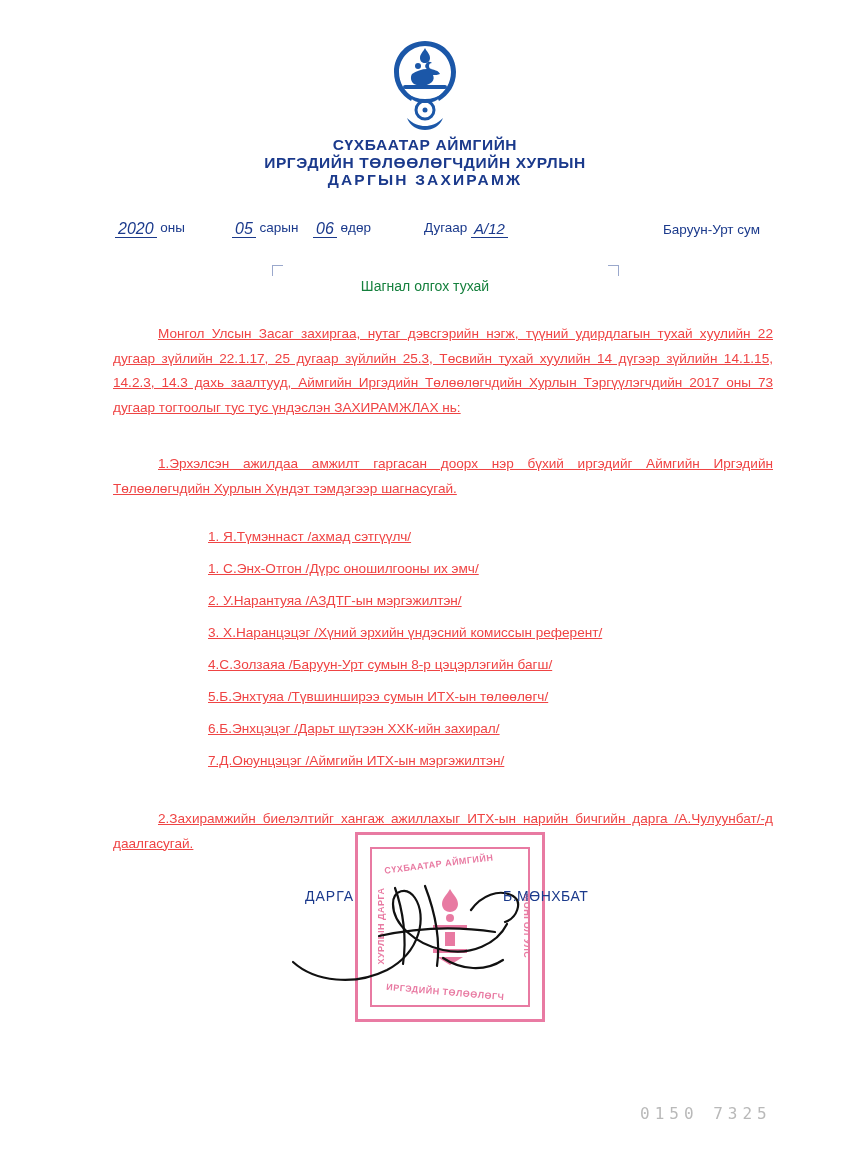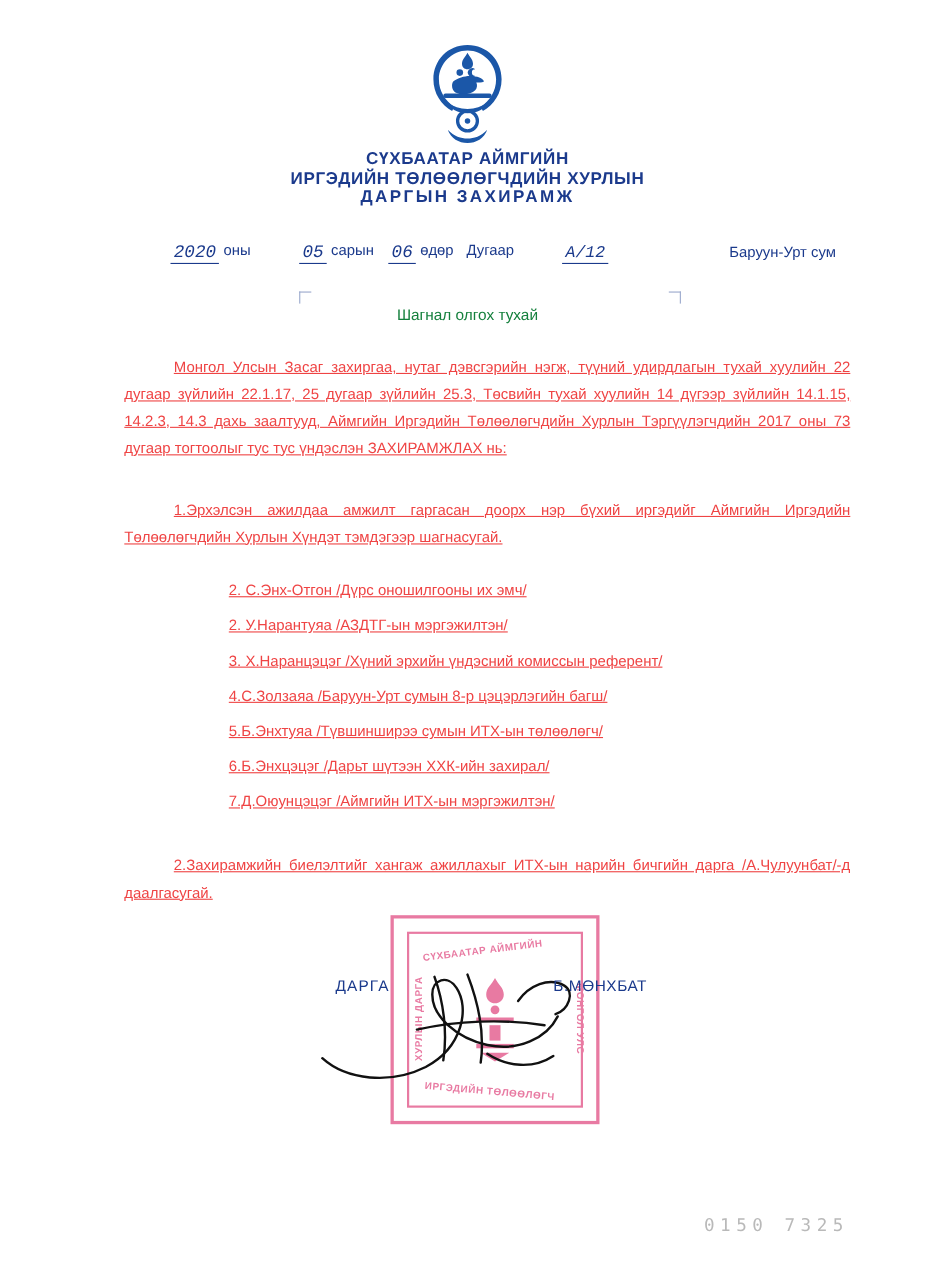--- a/index.html
+++ b/index.html
@@ -57,29 +57,28 @@
     position: absolute;
     top: 218px;
     left: 0;
     width: 850px;
     height: 24px;
     font-size: 13.5px;
     color: #1b3a8c;
   }
   .dateline .seg { position: absolute; white-space: nowrap; }
   .hand {
-    font-family: Liberation Mono, monospace;
+    font-family: Liberation Sans, sans-serif;
     font-style: italic;
     font-size: 16px;
     color: #1b3a8c;
     border-bottom: 1px solid #1b3a8c;
     padding: 0 3px 1px 3px;
     display: inline-block;
     line-height: 15px;
-    margin-left: 40px;
   }
   .hand.small { font-size: 15px; }
   .seg-year  { left: 115px; top: 2px; }
   .seg-month { left: 232px; top: 2px; }
   .seg-day   { left: 313px; top: 2px; }
   .seg-num   { left: 424px; top: 2px; }
   .seg-place { left: 663px; top: 4px; }
   .lbl { font-size: 13.5px; vertical-align: 2px; }
 
   
@@ -259,21 +258,22 @@
 
   <span class="tick l"></span>
   <span class="tick r"></span>
 
   <div class="subject">Шагнал олгох  тухай</div>
 
   <div class="body">
     <p class="para p1">Монгол Улсын Засаг захиргаа, нутаг дэвсгэрийн нэгж, түүний удирдлагын тухай хуулийн 22 дугаар зүйлийн 22.1.17, 25 дугаар зүйлийн 25.3, Төсвийн тухай хуулийн 14 дүгээр зүйлийн 14.1.15, 14.2.3, 14.3 дахь заалтууд, Аймгийн Иргэдийн Төлөөлөгчдийн Хурлын Тэргүүлэгчдийн 2017 оны 73 дугаар тогтоолыг тус тус үндэслэн ЗАХИРАМЖЛАХ нь:</p>
     <p class="para p2">1.Эрхэлсэн ажилдаа амжилт гаргасан доорх нэр бүхий иргэдийг Аймгийн Иргэдийн Төлөөлөгчдийн Хурлын Хүндэт тэмдэгээр шагнасугай.</p>
     <ul class="list">
-      <li>2. С.Энх-Отгон /Дүрс оношилгооны их эмч/</li>
+      <li>1. Я.Түмэннаст  /ахмад сэтгүүлч/</li>
+      <li>1. С.Энх-Отгон /Дүрс оношилгооны их эмч/</li>
       <li>2. У.Нарантуяа /АЗДТГ-ын мэргэжилтэн/</li>
       <li>3. Х.Наранцэцэг  /Хүний эрхийн үндэсний комиссын референт/</li>
       <li>4.С.Золзаяа /Баруун-Урт сумын 8-р цэцэрлэгийн багш/</li>
       <li>5.Б.Энхтуяа /Түвшинширээ сумын ИТХ-ын төлөөлөгч/</li>
       <li>6.Б.Энхцэцэг /Дарьт шүтээн ХХК-ийн захирал/</li>
       <li>7.Д.Оюунцэцэг /Аймгийн ИТХ-ын мэргэжилтэн/</li>
     </ul>
     <p class="para p3">2.Захирамжийн биелэлтийг хангаж ажиллахыг ИТХ-ын нарийн бичгийн дарга /А.Чулуунбат/-д даалгасугай.</p>
   </div>
 

